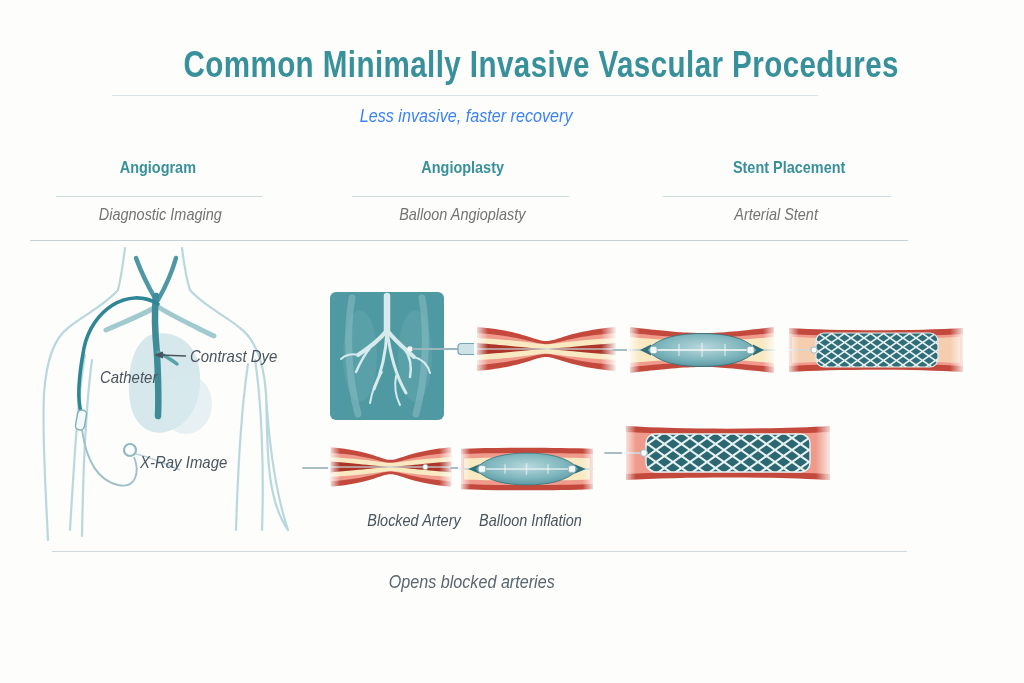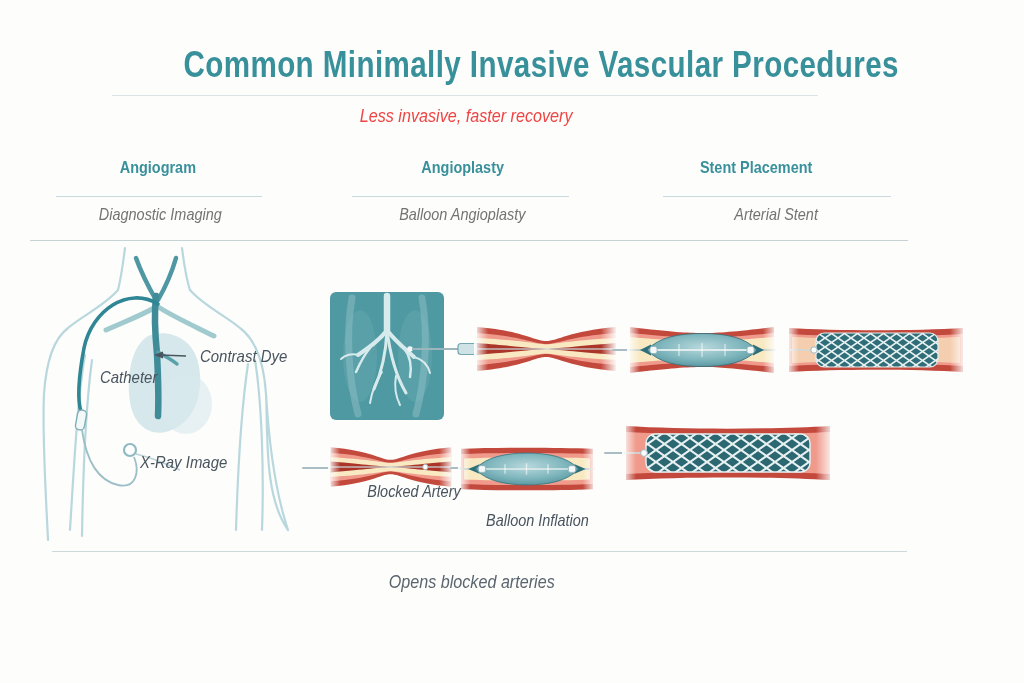--- a/index.html
+++ b/index.html
@@ -6,21 +6,21 @@
   #canvas{
     position:relative;width:1024px;height:683px;overflow:hidden;
     background:#fdfdfc;font-family:"Liberation Sans",sans-serif;
   }
   .abs{position:absolute;}
   .ctr{text-align:center;}
   .cond{display:inline-block;transform:scaleX(.8);transform-origin:center;white-space:nowrap;}
   .cond85{display:inline-block;transform:scaleX(.85);transform-origin:center;white-space:nowrap;}
   .cond-l{display:inline-block;transform:scaleX(.88);transform-origin:left center;white-space:nowrap;}
   .title{font-size:37px;font-weight:700;color:#38909b;letter-spacing:.5px;}
-  .subtitle{font-size:19px;font-style:italic;color:#ef4444;}
+  .subtitle{font-size:19px;font-style:italic;color:#3b82f6;}
   .colhead{font-size:17px;font-weight:700;color:#38909b;}
   .colsub{font-size:17px;font-style:italic;color:#737373;}
   .caption{font-size:19px;font-style:italic;color:#5a656e;}
   .small-label{font-size:17px;font-style:italic;color:#49545e;}
   .hr{height:1px;background:#ccd8db;}
   .hr-light{height:1px;background:#dbe3e6;}
   .wire{height:2px;background:#a9bec4;border-radius:1px;}
   svg{display:block;}
 </style>
 </head>
@@ -69,21 +69,21 @@
   </div>
 
   <div class="abs ctr colhead" style="left:338px;top:158px;width:250px;">
     <span class="cond85">Angioplasty</span>
   </div>
   <div class="abs hr" style="left:352px;top:196px;width:217px;background:#cbdade;"></div>
   <div class="abs ctr colsub" style="left:337px;top:205px;width:250px;">
     <span class="cond85">Balloon Angioplasty</span>
   </div>
 
-  <div class="abs ctr colhead" style="left:631px;top:158px;width:250px;">
+  <div class="abs ctr colhead" style="left:664px;top:158px;width:250px;">
     <span class="cond85">Stent Placement</span>
   </div>
   <div class="abs hr" style="left:663px;top:196px;width:228px;background:#cbdade;"></div>
   <div class="abs ctr colsub" style="left:651px;top:205px;width:250px;">
     <span class="cond85">Arterial Stent</span>
   </div>
 
   <div class="abs hr" style="left:30px;top:240px;width:878px;background:#c5d2d6;"></div>
 
   <svg class="abs" style="left:36px;top:244px;" width="268" height="300" viewBox="0 0 268 300">
@@ -117,21 +117,21 @@
       <path d="M46,186 C50,214 60,236 82,241 C100,245 104,228 98,213" stroke="#9dbfc7" stroke-width="1.8"></path>
       <path d="M100,210 C118,214 132,221 144,226" stroke="#b9d2d8" stroke-width="1.6"></path>
       <circle cx="94" cy="206" r="6" fill="#ffffff" stroke="#8fb9c2" stroke-width="2.2"></circle>
     </g>
     <g>
       <line x1="150" y1="112" x2="124" y2="111" stroke="#4a5560" stroke-width="1.6"></line>
       <polygon points="118,111 127,107.5 127,114.5" fill="#4a5560"></polygon>
     </g>
   </svg>
 
-  <div class="abs small-label" style="left:200px;top:347px;">
+  <div class="abs small-label" style="left:190px;top:347px;">
     <span class="cond-l">Contrast Dye</span>
   </div>
   <div class="abs small-label" style="left:100px;top:368px;">
     <span class="cond-l">Catheter</span>
   </div>
   <div class="abs small-label" style="left:140px;top:453px;">
     <span class="cond-l">X-Ray Image</span>
   </div>
 
   <svg class="abs" style="left:330px;top:292px;" width="114" height="128" viewBox="0 0 114 128">
@@ -195,24 +195,24 @@
     <line x1="27" y1="28" x2="108" y2="28" stroke="#e8f0f1" stroke-width="1.8" opacity=".9"></line>
     <line x1="46" y1="23" x2="46" y2="33" stroke="#ffffff" stroke-width="1.4" opacity=".55"></line>
     <line x1="67" y1="22" x2="67" y2="34" stroke="#ffffff" stroke-width="1.4" opacity=".55"></line>
     <line x1="88" y1="23" x2="88" y2="33" stroke="#ffffff" stroke-width="1.4" opacity=".55"></line>
     <rect x="20" y="24.5" width="7" height="7" rx="2" fill="#f4f8f9" stroke="#8fb0b8" stroke-width=".8"></rect>
     <rect x="108" y="24.5" width="7" height="7" rx="2" fill="#f4f8f9" stroke="#8fb0b8" stroke-width=".8"></rect>
     <rect x="0" y="0" width="12" height="56" fill="url(#fadeL)"></rect>
     <rect x="122" y="0" width="13" height="56" fill="url(#fadeR)"></rect>
   </svg>
 
-  <div class="abs small-label" style="left:289px;top:482px;width:250px;text-align:center;">
+  <div class="abs small-label" style="left:289px;top:511px;width:250px;text-align:center;">
     <span class="cond85">Blocked Artery</span>
   </div>
-  <div class="abs small-label" style="left:405px;top:511px;width:250px;text-align:center;padding-left:7px;">
+  <div class="abs small-label" style="left:405px;top:511px;width:250px;text-align:center;">
     <span class="cond85">Balloon Inflation</span>
   </div>
 
   <div class="abs wire" style="left:612px;top:349px;width:18px;"></div>
   <svg class="abs" style="left:627px;top:319px;" width="150" height="62" viewBox="0 0 150 62">
     <path d="M3,8 C45,13 60,14 75,14 C90,14 105,13 147,8 L147,54 C105,49 90,48 75,48 C60,48 45,49 3,54 Z" fill="#c4493d"></path>
     <path d="M3,14 C45,18 60,19 75,19 C90,19 105,18 147,14 L147,48 C105,44 90,43 75,43 C60,43 45,44 3,48 Z" fill="#f09a8c"></path>
     <path d="M3,18 C45,21.5 60,22.5 75,22.5 C90,22.5 105,21.5 147,18 L147,44 C105,40.5 90,39.5 75,39.5 C60,39.5 45,40.5 3,44 Z" fill="#f9e9c2"></path>
     <line x1="0" y1="31" x2="150" y2="31" stroke="#aabfc5" stroke-width="1.6"></line>
     <path d="M13,31 L24,25.5 L24,36.5 Z" fill="#2e6f7a"></path>

